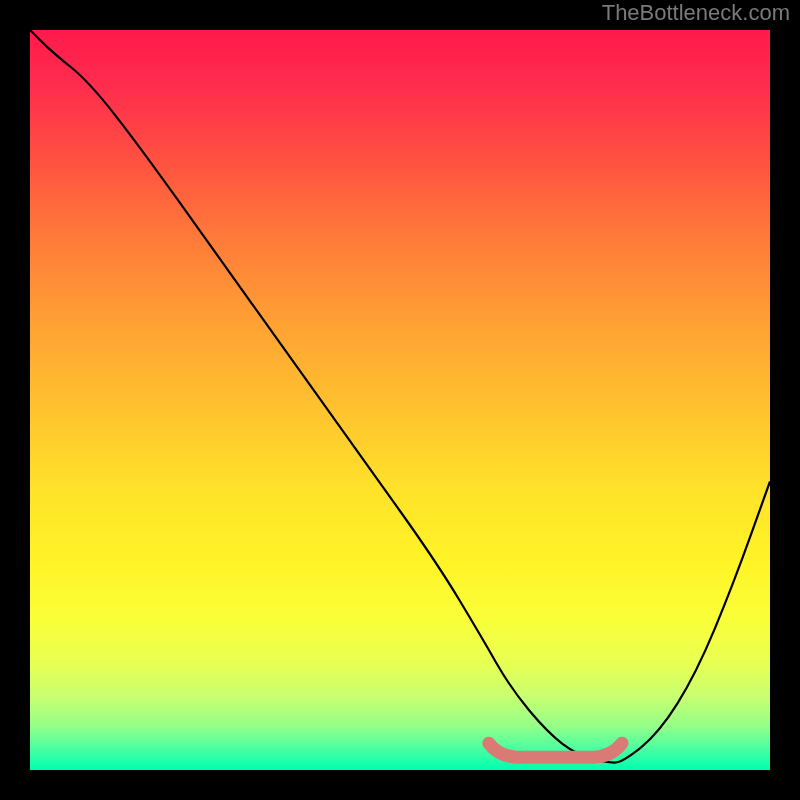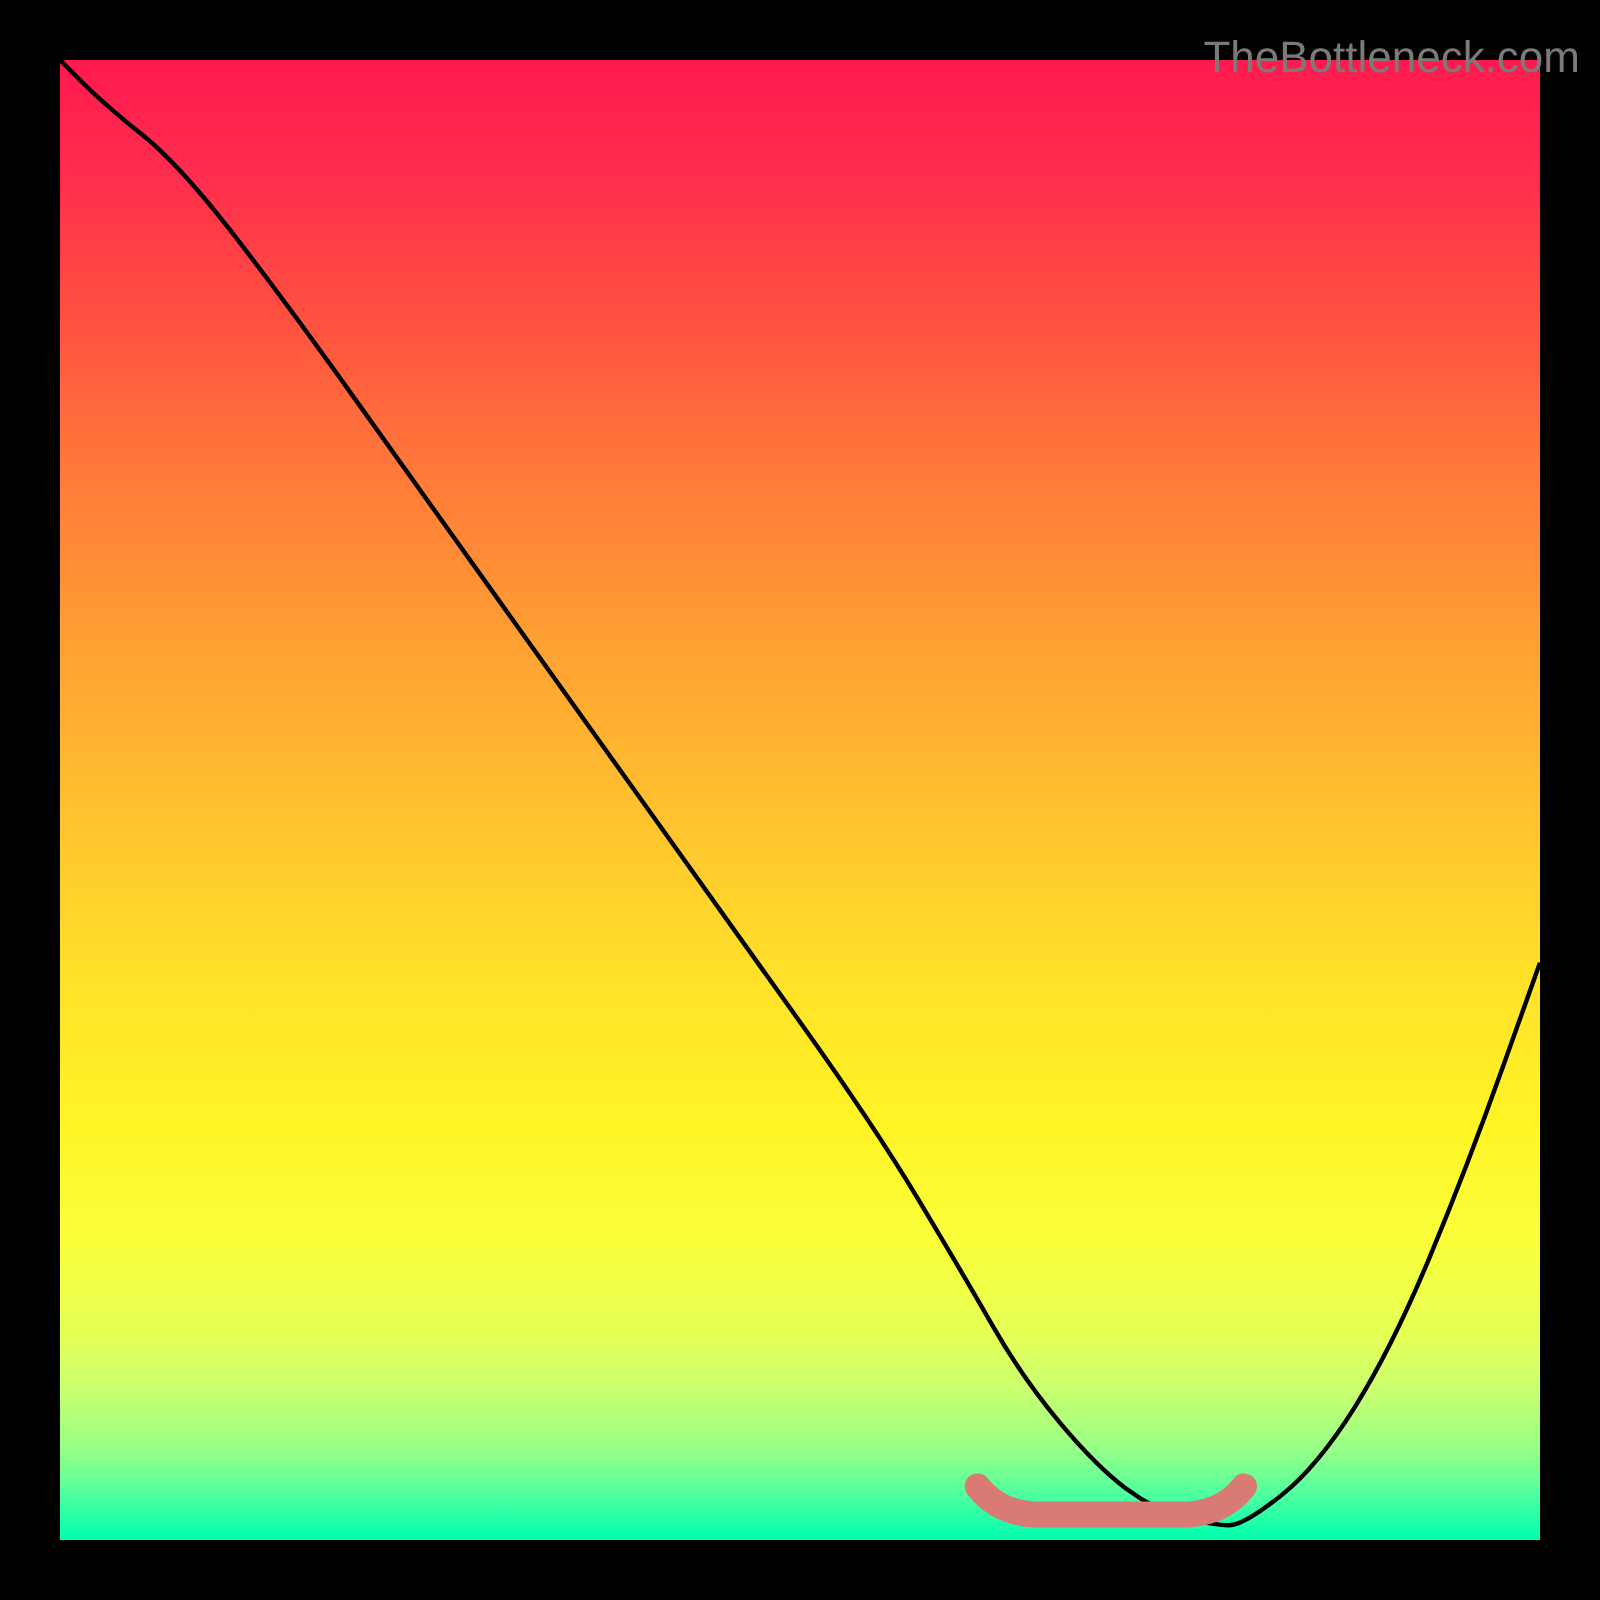--- a/index.html
+++ b/index.html
@@ -5,21 +5,21 @@
   * { margin: 0; padding: 0; box-sizing: border-box; }
   html, body { width: 800px; height: 800px; background: #000; overflow: hidden; }
   .container {
     width: 800px;
     height: 800px;
     position: relative;
     background: #000;
   }
   .watermark {
     position: absolute;
-    top: 16px;
+    top: 0;
     right: 10px;
     color: #7a7a7a;
     font-family: Arial, Helvetica, sans-serif;
     font-size: 22px;
     font-weight: 500;
     z-index: 20;
   }
   .plot-area {
     position: absolute;
     left: 30px;

